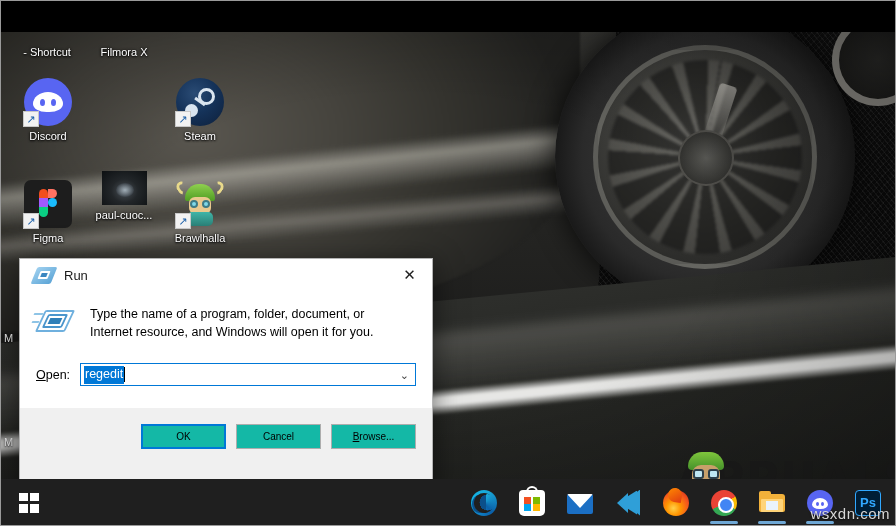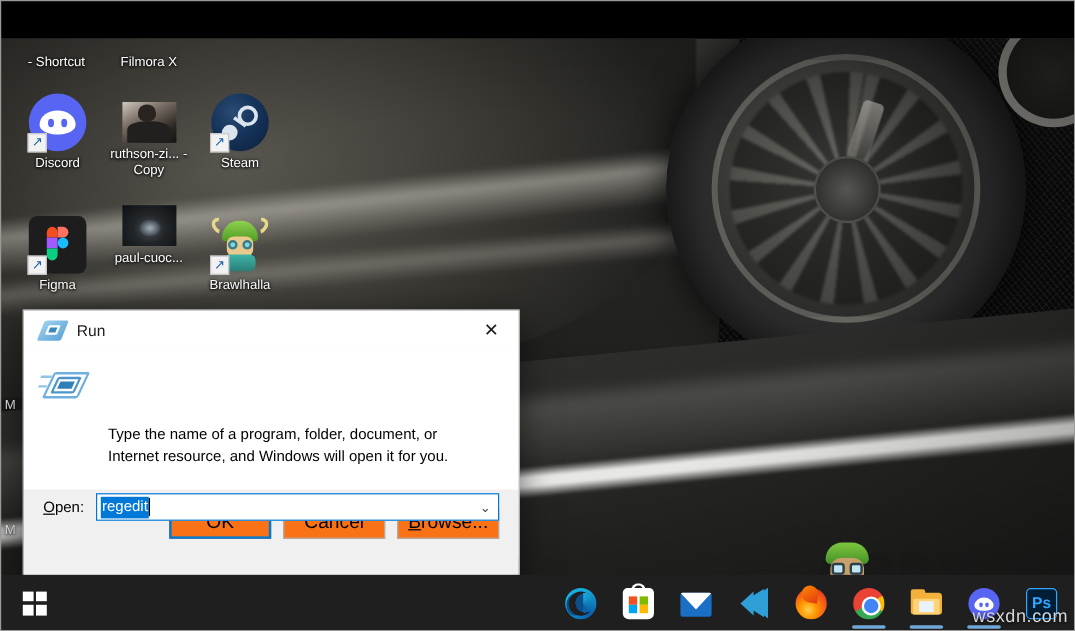--- a/index.html
+++ b/index.html
@@ -353,21 +353,21 @@
     border:2px solid #6fb0de; transform:skewX(-25deg); border-radius:2px; }
   .rbi-l2 { position:absolute; left:9px; top:7px; width:20px; height:14px;
     border:2px solid #4a95cc; transform:skewX(-25deg); border-radius:2px; }
   .rbi-l3 { position:absolute; left:13px; top:11px; width:12px; height:6px;
     background:#2f7fb8; transform:skewX(-25deg); }
   .rbi-speed { position:absolute; left:-2px; top:6px; width:9px; height:2px;
     background:#8ec4e6; transform:skewX(-25deg); }
   .rbi-speed2 { position:absolute; left:-4px; top:14px; width:7px; height:2px;
     background:#8ec4e6; transform:skewX(-25deg); }
   #run-desc {
-    font-size:12.5px; line-height:18px; color:#000; max-width:315px;margin-top:48px;
+    font-size:12.5px; line-height:18px; color:#000; max-width:315px;
   }
 
   #run-open-row {
     display:flex; align-items:center; margin-top:22px;
   }
   #run-open-label {
     width:44px; font-size:12.5px; color:#000;
   }
   #run-open-label u { text-decoration: underline; }
   #run-combo {
@@ -396,23 +396,23 @@
 
   #run-footer {
     height:56px;
     background:#f0f0f0;
     display:flex; align-items:center; justify-content:flex-end;
     gap:10px;
     padding-right:16px;
   }
   .run-btn {
     width:85px; height:25px;
-    background:#f97316;
+    background:#14b8a6;
     border:1px solid #adadad;
-    font-size:16px;
+    font-size:10px;
     font-family:"Liberation Sans", sans-serif;
     color:#000;
     display:flex; align-items:center; justify-content:center;
     cursor:default;
   }
   .run-btn u { text-decoration: underline; }
   .run-btn.primary {
     border:2px solid #0078d7;
   }
 
@@ -567,27 +567,20 @@
     <div class="icon-art a-discord">
       <div class="d-face">
           <span class="d-eye l"></span>
           <span class="d-eye r"></span>
         </div>
       <span class="shortcut-badge">↗</span>
     </div>
     <span class="icon-label">Discord</span>
   </div>
 
-  <div class="icon-cell" style="left:81px; top:46px;">
-    <div class="icon-art a-photo w">
-      <div class="p-head"></div>
-        <div class="p-body"></div>
-    </div>
-    <span class="icon-label">ruthson-zi... - Copy</span>
-  </div>
 
   <div class="icon-cell" style="left:157px; top:46px;">
     <div class="icon-art a-steam">
       <div class="s-ring"></div>
         <div class="s-bar"></div>
         <div class="s-ball"></div>
       <span class="shortcut-badge">↗</span>
     </div>
     <span class="icon-label">Steam</span>
   </div>

